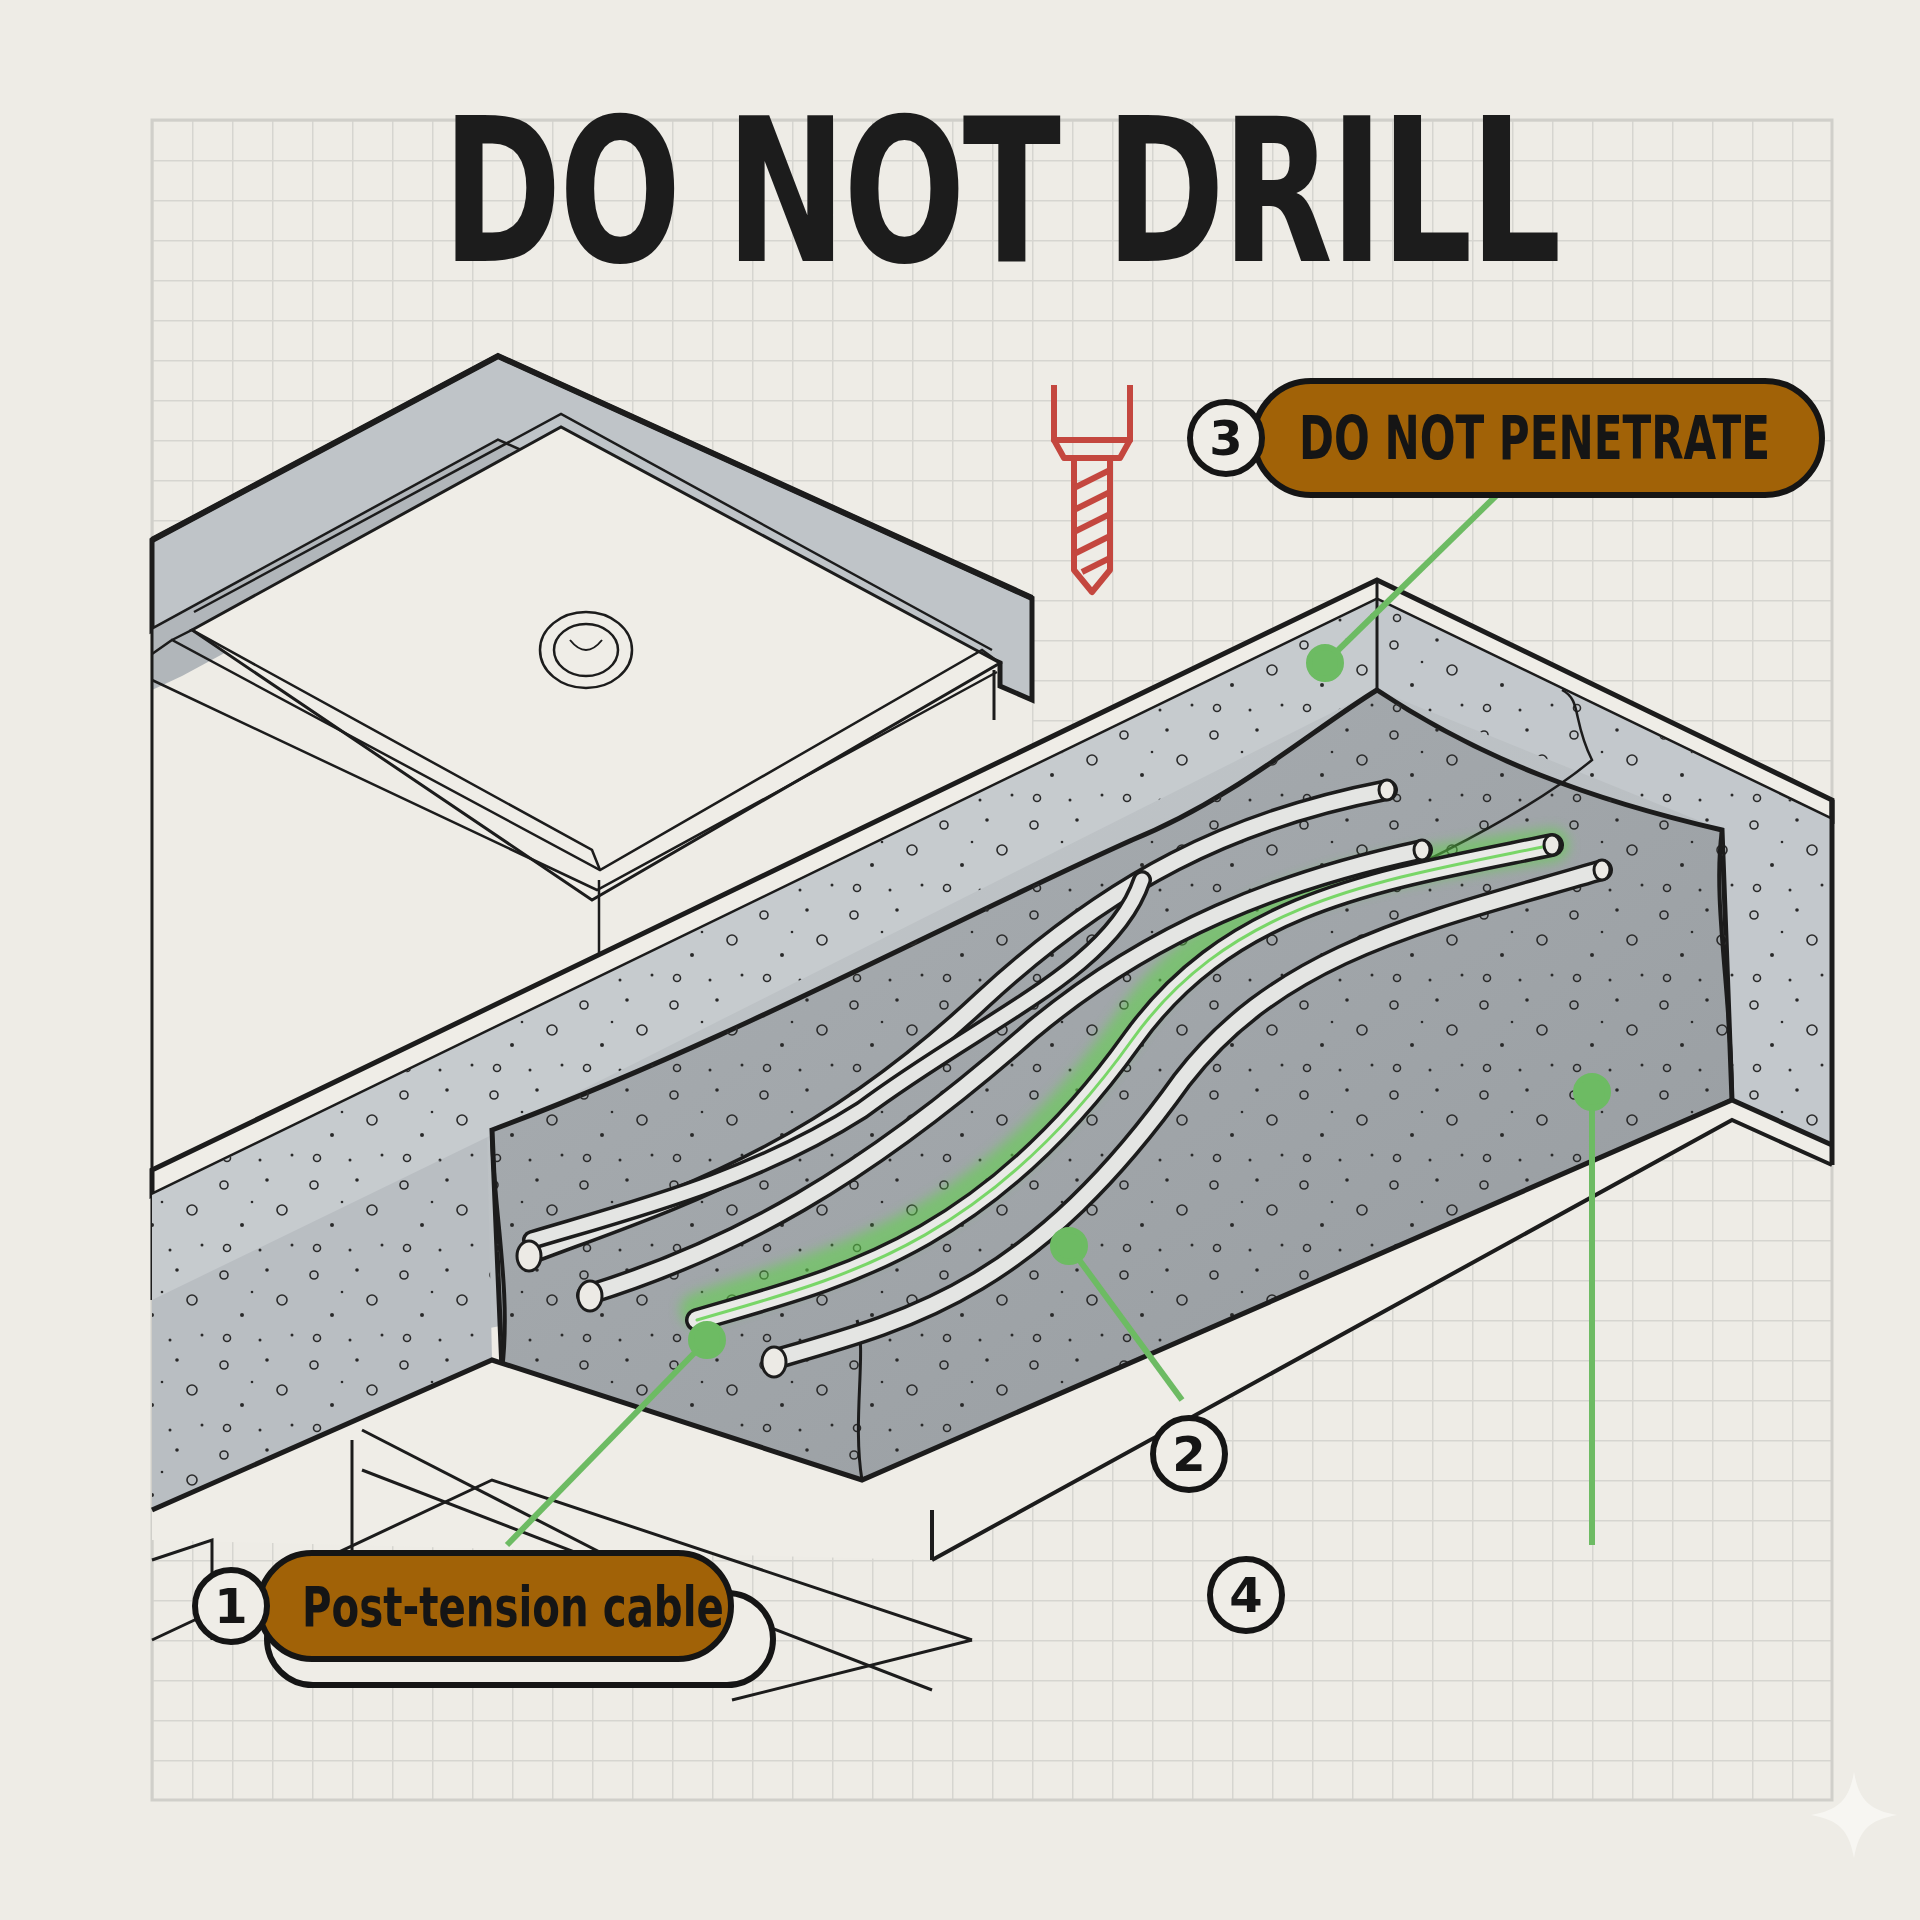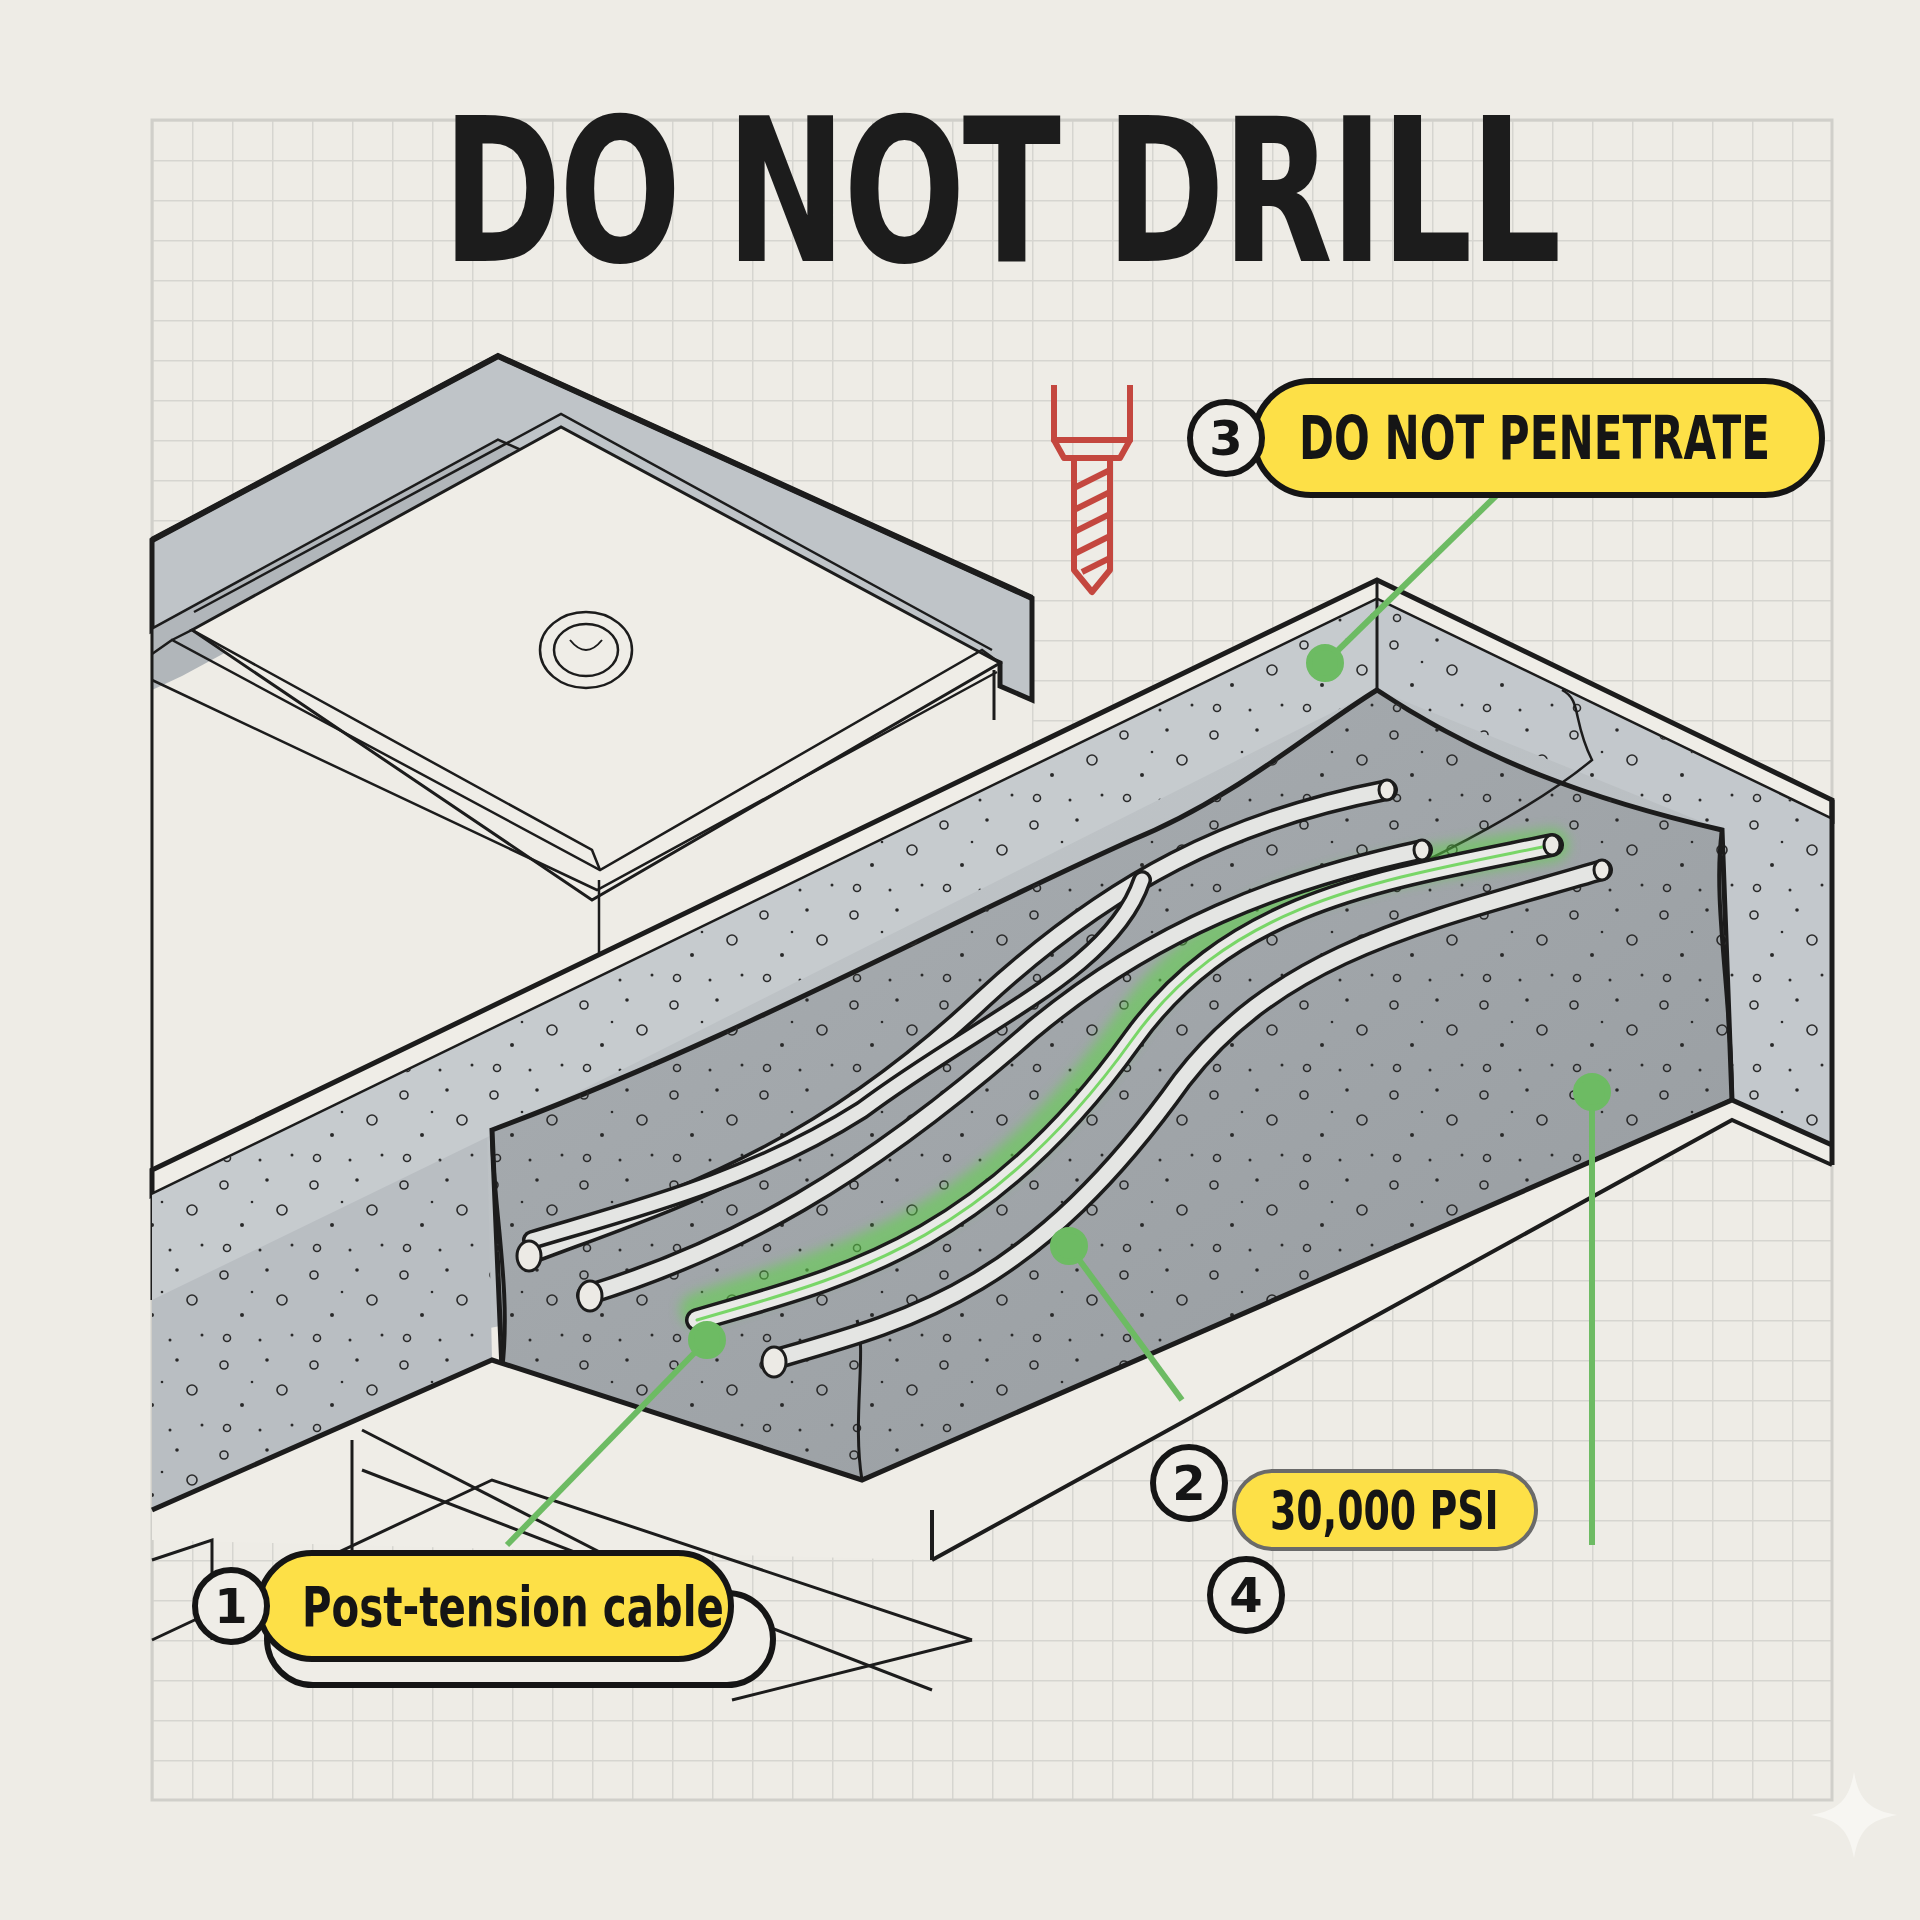--- a/index.html
+++ b/index.html
@@ -19,21 +19,21 @@
     transform: scaleX(0.72); transform-origin: 990px 0;
   }
   .callout { position: absolute; display: flex; align-items: center; }
   .num {
     width: 66px; height: 66px; border: 6px solid #151515; border-radius: 50%;
     background: #efede7; display: flex; align-items: center; justify-content: center;
     font-family: "DejaVu Sans", sans-serif; font-weight: bold; font-size: 48px; color: #151515;
     position: relative; z-index: 2; box-sizing: content-box;
   }
   .pill {
-    border: 6px solid #151515; border-radius: 60px; background: #fde047;
+    border: 6px solid #151515; border-radius: 60px; background: #a16207;
     display: flex; align-items: center; padding: 0 44px 0 50px; height: 104px;
     margin-left: -14px; position: relative; z-index: 1;
     font-family: "DejaVu Sans Condensed", "DejaVu Sans", sans-serif;
     color: #151515; white-space: nowrap;
   }
   .pill span { display: inline-block; transform-origin: left center; }
   .pill.bold span { font-weight: bold; }
   .pill.thin { border: 4px solid #6a6a6a; height: 74px; }
   .shadow-pill {
     position: absolute; border: 6px solid #151515; border-radius: 60px;
@@ -202,23 +202,20 @@
   <div class="callout" style="left:160px; top:1550px;">
     <div class="num">1</div>
     <div class="pill" style="height:100px; padding:0 26px 0 40px;font-weight:bold;">
       <span style="font-size:56px; transform:scaleX(0.8); width:400px;">Post-tension cable</span>
     </div>
   </div>
 
   
   <div class="callout" style="left:1118px; top:1415px;">
     <div class="num">2</div>
-    <div class="pill bold thin" style="margin-left:4px; margin-top:54px; padding:0 24px 0 34px;">
-      <span style="font-size:54px; transform:scaleX(0.78); width:240px;">30,000 PSI</span>
-    </div>
   </div>
 
   
   <div class="callout" style="left:1175px; top:1556px;">
     <div class="num">4</div>
   </div>
 
   
   <svg class="watermark" viewBox="0 0 90 90">
     <path d="M45 2 C50 30 60 40 88 45 C60 50 50 60 45 88 C40 60 30 50 2 45 C30 40 40 30 45 2 Z" fill="#f7f6f2"></path>

